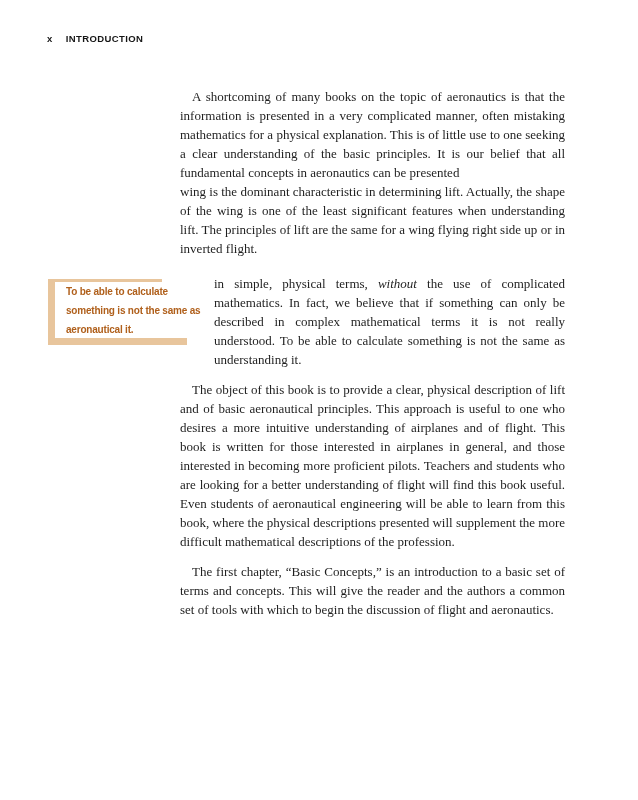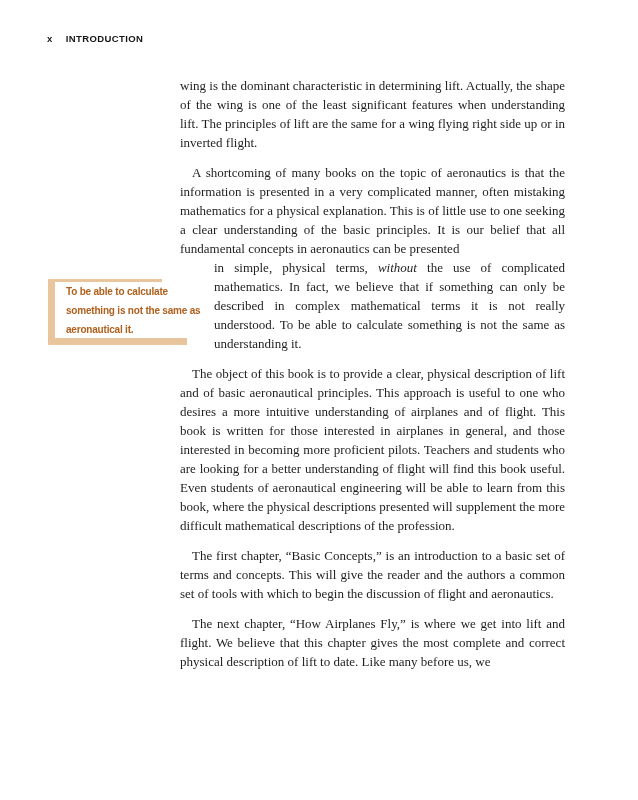--- a/index.html
+++ b/index.html
@@ -39,21 +39,21 @@
     color: #1e1e1e;
     text-align: justify;
   }
   .para {
     text-align: justify;
     text-indent: 12px;
     margin-top: 11px;
   }
   .para.no-indent { text-indent: 0; margin-top: 0; }
   .para-cont {
-    margin-top: 0;
+    margin-top: 16px;
     margin-left: 34px;
     text-align: justify;
     text-indent: 0;
   }
   .para-cont em { font-style: italic; }
 
   
   .pull-quote-frame-top {
     position: absolute;
     left: 48px; top: 279px;
@@ -93,21 +93,20 @@
     <span>x</span>
     <span>INTRODUCTION</span>
   </div>
 
   <div class="pull-quote-frame-top"></div>
   <div class="pull-quote-frame-left"></div>
   <div class="pull-quote-frame-bottom"></div>
   <div class="pull-quote-text">To be able to calculate something is not the same as aeronautical it.</div>
 
   <div class="text-column">
+    <div class="para">A shortcoming of many books on the topic of aeronautics is that the information is presented in a very complicated manner, often mistaking mathematics for a physical explanation. This is of little use to one seeking a clear understanding of the basic principles. It is our belief that all fundamental concepts in aeronautics can be presented</div>
     <div class="para no-indent">wing is the dominant characteristic in determining lift. Actually, the shape of the wing is one of the least significant features when understanding lift. The principles of lift are the same for a wing flying right side up or in inverted flight.</div>
-    <div class="para">A shortcoming of many books on the topic of aeronautics is that the information is presented in a very complicated manner, often mistaking mathematics for a physical explanation. This is of little use to one seeking a clear understanding of the basic principles. It is our belief that all fundamental concepts in aeronautics can be presented</div>
     <div class="para-cont"><span>in simple, physical terms, </span><em>without</em><span> the use of complicated mathematics. In fact, we believe that if something can only be described in complex mathematical terms it is not really understood. To be able to calculate something is not the same as understanding it.</span></div>
     <div class="para">The object of this book is to provide a clear, physical description of lift and of basic aeronautical principles. This approach is useful to one who desires a more intuitive understanding of airplanes and of flight. This book is written for those interested in airplanes in general, and those interested in becoming more proficient pilots. Teachers and students who are looking for a better understanding of flight will find this book useful. Even students of aeronautical engineering will be able to learn from this book, where the physical descriptions presented will supplement the more difficult mathematical descriptions of the profession.</div>
     <div class="para">The first chapter, “Basic Concepts,” is an introduction to a basic set of terms and concepts. This will give the reader and the authors a common set of tools with which to begin the discussion of flight and aeronautics.</div>
-    <div class="para">The next chapter, “How Airplanes Fly,” is where we get into lift and flight. We believe that this chapter gives the most complete and correct physical description of lift to date. Like many before us, we</div>
   </div>
 
 </div>
 
 </body></html>

